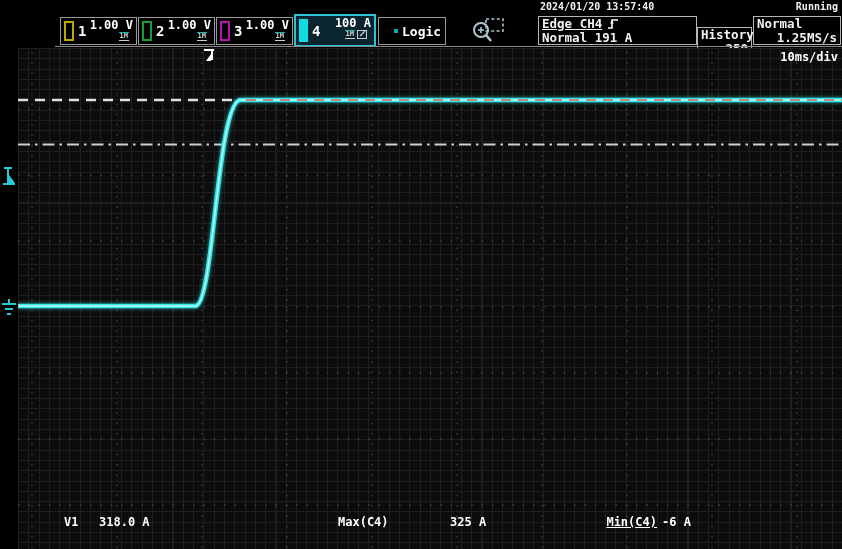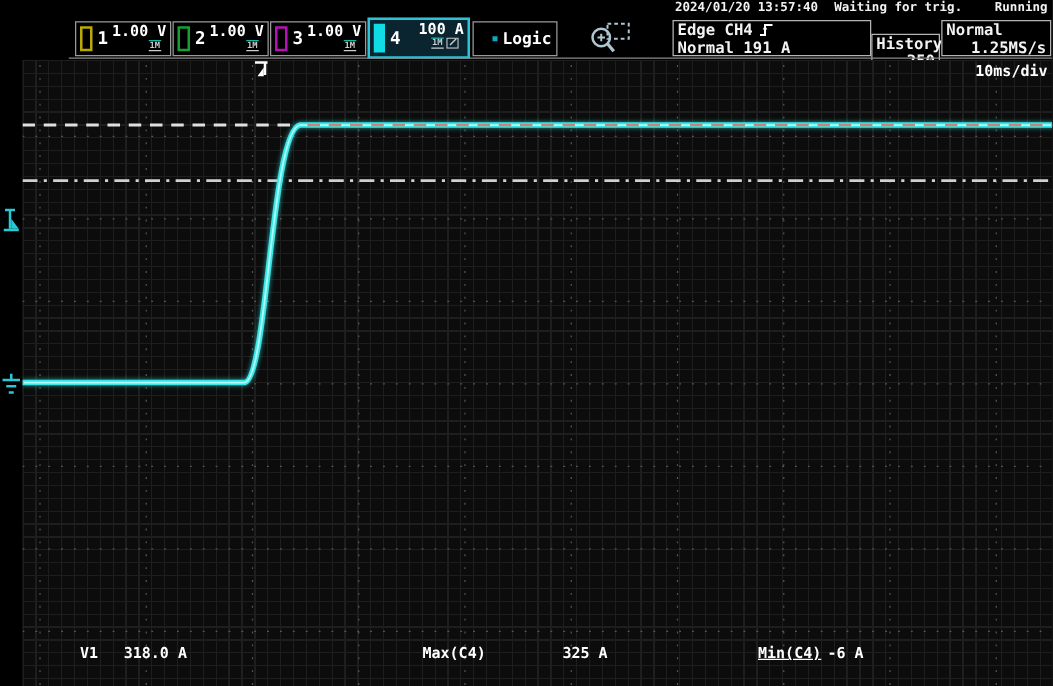--- a/index.html
+++ b/index.html
@@ -29,21 +29,21 @@
   #logicbox{display:flex;align-items:center;}
   #logicbox .chbar{border:2px solid #0fa8c0;}
   #logicbox .logic-label{font-size:13px;font-weight:bold;color:#fff;padding:0 4px 0 2px;align-self:center;}
   .statusrow{position:absolute;left:540px;top:1px;width:298px;display:flex;
     font-size:10px;font-weight:bold;white-space:pre;}
   .statusrow .grp{display:flex;gap:13px;}
   .statusrow .run{margin-left:auto;}
   .infobox{position:absolute;top:16px;height:29px;border:1px solid #b5b5b5;background:#000;
     font-size:12.5px;font-weight:bold;line-height:14px;box-sizing:border-box;padding:0 3px;}
   .infobox .l2r{text-align:right;}
-  .trig-line1{display:flex;align-items:center;gap:5px;}
+  .trig-line1{display:flex;align-items:center;gap:5px;text-decoration:underline;}
   .separator{position:absolute;left:55px;top:46px;width:787px;height:1px;background:#8a8a8a;}
   .magicon{position:absolute;left:470px;top:16px;cursor:pointer;}
   
   .graticule{position:absolute;left:18px;top:48px;width:824px;height:501px;background:#0c0c0c;
     background-image:
       repeating-linear-gradient(to right,#1e1e1e 0 1px,transparent 1px 10.3px),
       repeating-linear-gradient(to bottom,#1e1e1e 0 1px,transparent 1px 10.3px);}
   .graticule svg{position:absolute;left:0;top:0;}
   .tdiv-label{position:absolute;right:4px;top:2px;font-size:12px;font-weight:bold;color:#fff;z-index:5;}
   .lmarker{position:absolute;left:0px;}
@@ -122,21 +122,20 @@
     <rect x="16" y="3" width="17" height="12" fill="none" stroke="#aec6d0" stroke-width="1.6" stroke-dasharray="3 2.4"></rect>
     <circle cx="11" cy="14" r="7" fill="none" stroke="#aec6d0" stroke-width="2"></circle>
     <line x1="8" y1="14" x2="14" y2="14" stroke="#aec6d0" stroke-width="1.6"></line>
     <line x1="11" y1="11" x2="11" y2="17" stroke="#aec6d0" stroke-width="1.6"></line>
     <line x1="16" y1="19" x2="21" y2="25" stroke="#aec6d0" stroke-width="2.6"></line>
   </svg>
 
   <div class="statusrow">
     <span class="grp">
       <span>2024/01/20 13:57:40</span>
-      <span>Waiting for trig.</span>
     </span>
     <span class="run">Running</span>
   </div>
 
   <div class="infobox" style="left:538px;width:159px;">
     <div class="trig-line1">
       <span>Edge CH4</span>
       <svg width="12" height="12">
         <path d="M1 10 H5 V2 H11" fill="none" stroke="#fff" stroke-width="1.6"></path>
         <path d="M3.2 5.5 L5 2.2 L6.8 5.5 Z" fill="#fff"></path>

